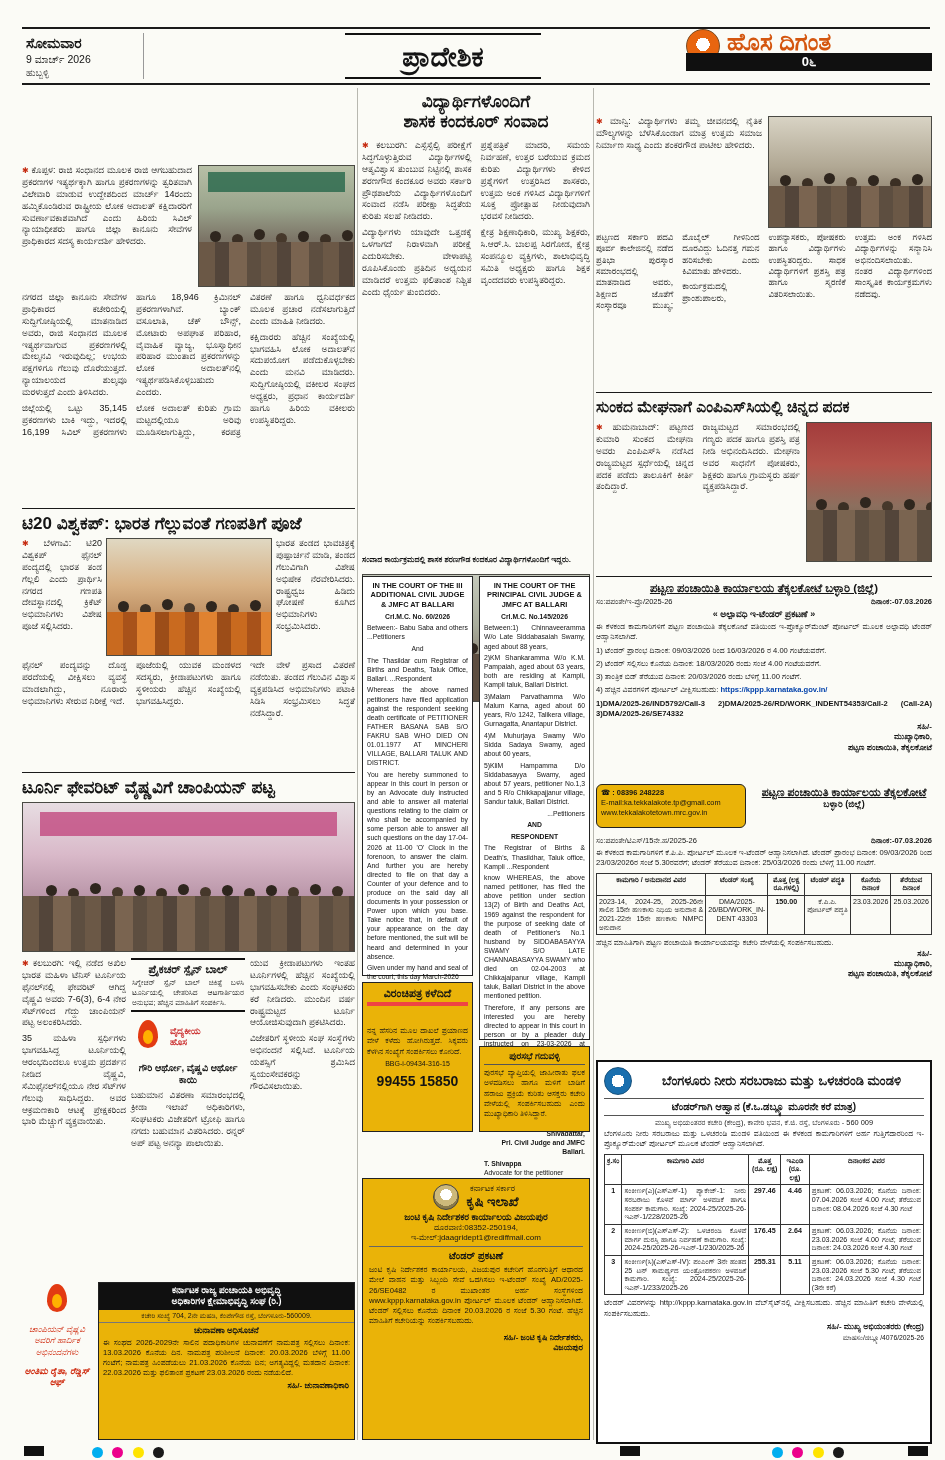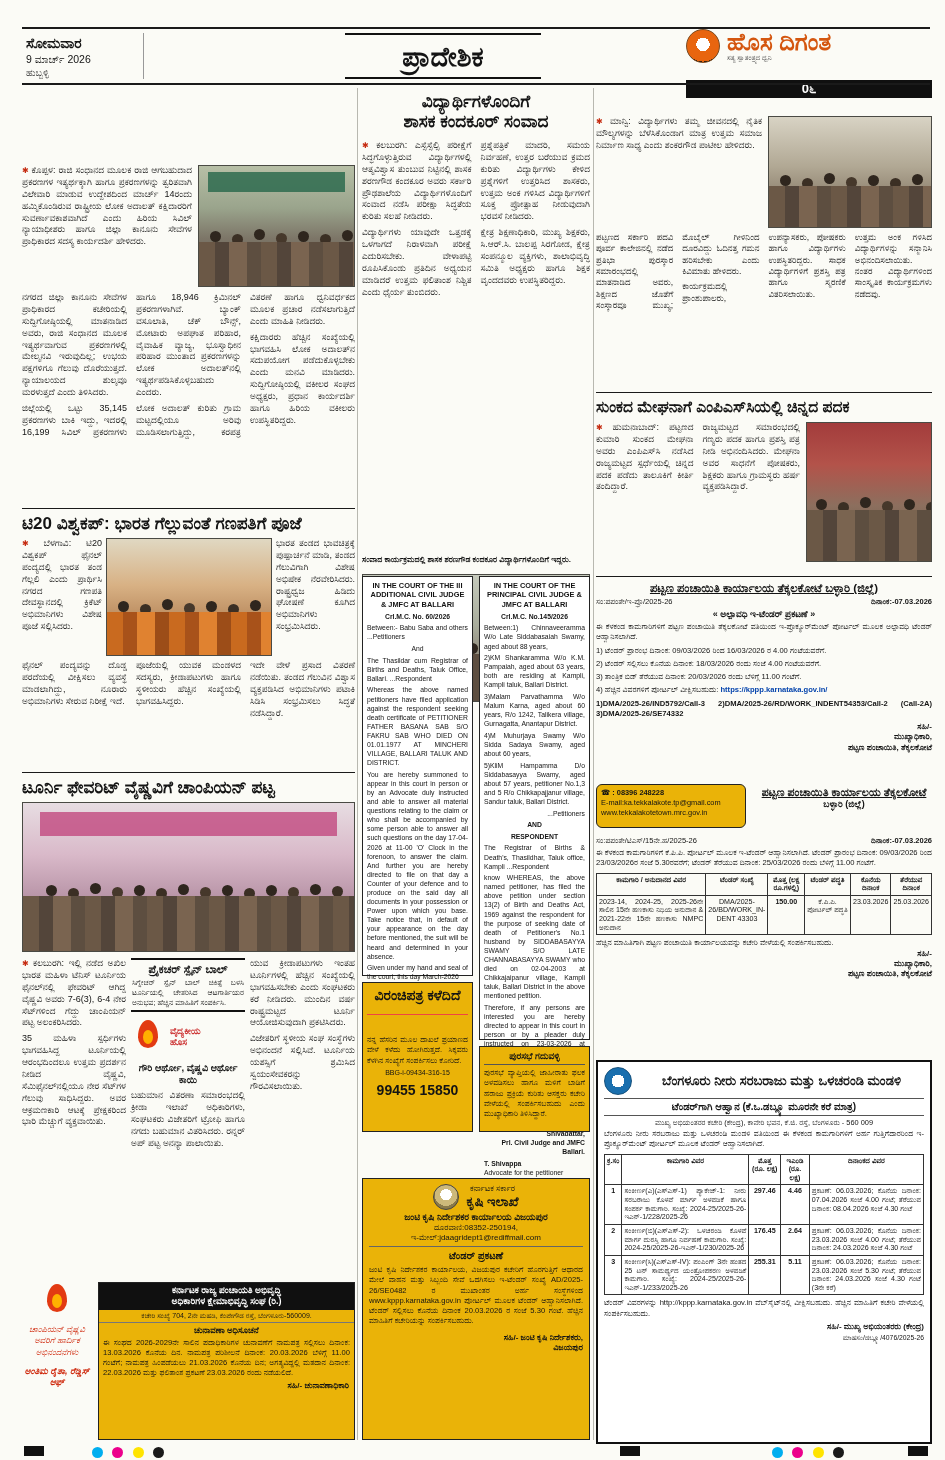--- a/index.html
+++ b/index.html
@@ -79,21 +79,21 @@
 
   <div class="abs ctr" style="left:345px; top:33px; width:196px; height:46px; border-top:2.5px solid #111; border-bottom:2.5px solid #111; font-size:27px; font-weight:bold; line-height:44px;">ಪ್ರಾದೇಶಿಕ</div>
 
   <div class="abs" style="left:686px; top:30px; width:246px; height:32px; display:flex; align-items:center; gap:7px;">
     <span class="mast-logo"></span>
     <span>
       <span class="b" style="font-size:24px; color:#d4560f; display:block; line-height:1;">ಹೊಸ ದಿಗಂತ</span>
       <span style="font-size:7px; color:#444; display:block;">ಸತ್ಯ ಸ್ವಾತಂತ್ರ್ಯದ ಧ್ವನಿ</span>
     </span>
   </div>
-  <div class="abs ctr" style="left:686px; top:80px; width:246px; height:18px; background:#101010; color:#fff; font-weight:bold; font-size:13px; line-height:18px;">
+  <div class="abs ctr" style="left:686px; top:53px; width:246px; height:18px; background:#101010; color:#fff; font-weight:bold; font-size:13px; line-height:18px;">
     <span>0೬</span>
   </div>
 
   <div class="abs rule" style="left:22px; top:83px; width:908px; height:1.6px;"></div>
 
   <div class="abs vline" style="left:357px; top:88px; width:1px; height:1352px;"></div>
   <div class="abs vline" style="left:593px; top:88px; width:1px; height:1352px;"></div>
 
   <div class="abs" style="left:22px; top:165px; width:333px; height:122px; display:flex; gap:6px;">
     <div class="txt" style="width:170px;">
@@ -240,21 +240,21 @@
       <span>Shivadattar,</span><br>
       <span>Prl. Civil Judge and JMFC Ballari.</span>
     </p>
     <p>
       <span class="b">T. Shivappa</span><br>
       <span>Advocate for the petitioner</span>
     </p>
   </div>
 
   <div class="abs boxed" style="left:362px; top:982px; width:111px; height:150px; padding:4px;">
-    <div class="ctr b" style="font-size:14px; border-bottom:1px solid #ef4444; padding-bottom:10px;">ವಿರಂಚಿಪತ್ರ ಕಳೆದಿದೆ</div>
+    <div class="ctr b" style="font-size:11px; border-bottom:4px solid #ef4444; padding-bottom:2px;">ವಿರಂಚಿಪತ್ರ ಕಳೆದಿದೆ</div>
     <div class="txt-sm" style="margin-top:20px;">ನನ್ನ ಹೆಸರಿನ ಮೂಲ ದಾಖಲೆ ಪ್ರಯಾಣದ ವೇಳೆ ಕಳೆದು ಹೋಗಿರುತ್ತದೆ. ಸಿಕ್ಕವರು ಕೆಳಗಿನ ಸಂಖ್ಯೆಗೆ ಸಂಪರ್ಕಿಸಲು ಕೋರಿದೆ.</div>
     <div class="ctr" style="font-size:7px; margin-top:3px;">BBG-i-09434-316-15</div>
     <div class="ctr b" style="font-size:14px; margin-top:6px;">99455 15850</div>
   </div>
 
   <div class="abs boxed" style="left:479px; top:1046px; width:111px; height:86px; padding:4px;">
     <div class="ctr b" style="font-size:9px; border-bottom:1px solid #555; padding-bottom:2px;">ಪುರಸಭೆ ಗದುವಳ್ಳಿ</div>
     <div class="txt-sm" style="margin-top:3px;">ಪುರಸಭೆ ವ್ಯಾಪ್ತಿಯಲ್ಲಿ ಜಾಹೀರಾತು ಫಲಕ ಅಳವಡಿಸಲು ಹಾಗೂ ಮಳಿಗೆ ಬಾಡಿಗೆ ಹರಾಜು ಪ್ರಕ್ರಿಯೆ ಕುರಿತು ಆಸಕ್ತರು ಕಚೇರಿ ವೇಳೆಯಲ್ಲಿ ಸಂಪರ್ಕಿಸಬಹುದು ಎಂದು ಮುಖ್ಯಾಧಿಕಾರಿ ತಿಳಿಸಿದ್ದಾರೆ.</div>
   </div>
 

